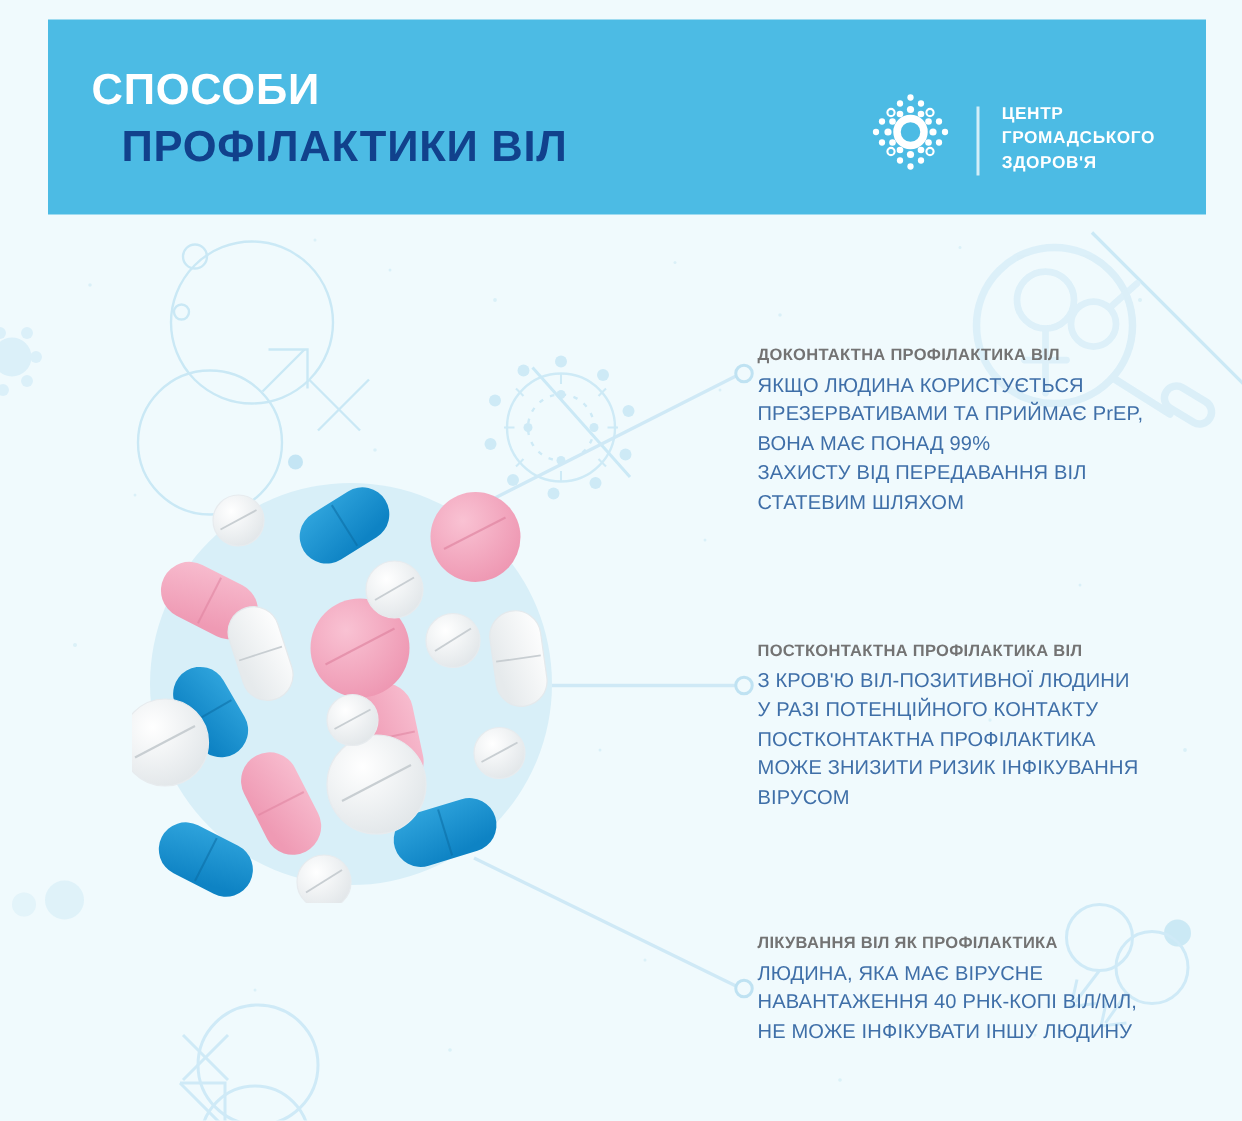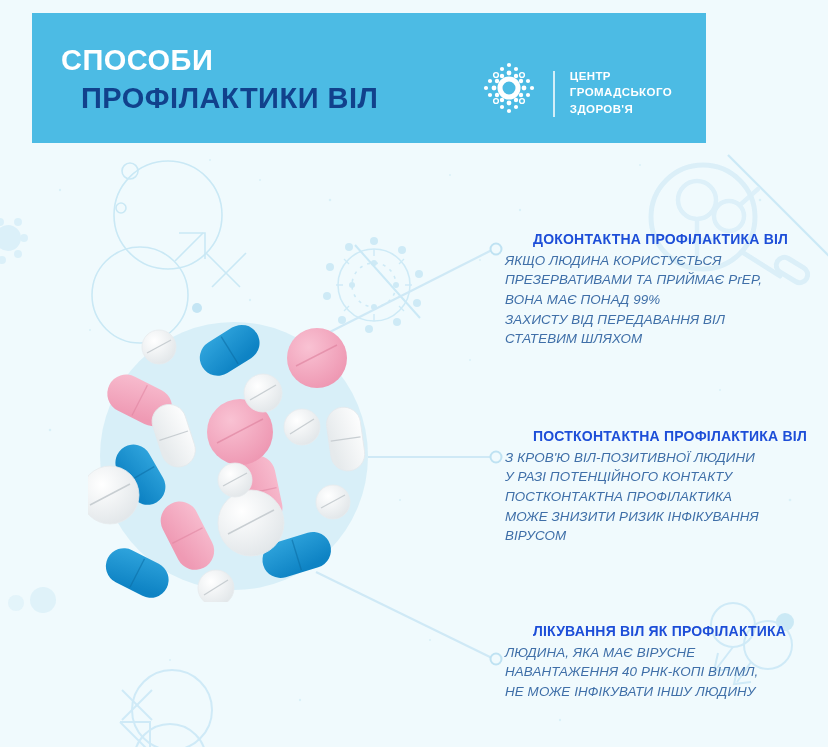--- a/index.html
+++ b/index.html
@@ -11,21 +11,21 @@
     position:relative;
   }
   #stage { position:absolute; inset:0; }
 
   
   .bg-decor { position:absolute; inset:0; pointer-events:none; }
 
   
   .header {
     position:absolute; left:32px; top:13px;
-    width:674px; height:130px;
+    width:772px; height:130px;
     background:#4cbbe4;
   }
   .header-title {
     position:absolute; left:29px; top:28px;
     font-size:29px; font-weight:bold; letter-spacing:0.5px;
     line-height:1.32;
   }
   .title-line1 { color:#ffffff; display:block; }
   .title-line2 { color:#11418c; display:block;margin-left:20px; }
 
@@ -48,28 +48,28 @@
     background:#d8eff8;
   }
   .pills-svg { position:absolute; left:88px; top:310px; width:292px; height:292px; }
 
   
   .connectors { position:absolute; left:0; top:0; width:828px; height:747px; }
 
   
   .block { position:absolute; left:505px; width:310px; }
   .block h3 {
-    color:#1d4ed8; font-size:14px; font-weight:bold;
-    line-height:1.42; letter-spacing:.2px;margin-left:28px;
+    color:#737373; font-size:11px; font-weight:bold;
+    line-height:1.42; letter-spacing:.2px;
   }
   .block p {
     color:#3f6fa8; font-size:13.4px; font-weight:normal;
     line-height:1.46; letter-spacing:.1px; margin-top:1px;
   }
-  .block p span { display:block;font-style:italic; }
+  .block p span { display:block; }
   #block-0 { top:230px; }
   #block-1 { top:427px; }
   #block-2 { top:622px; }
 </style>
 </head>
 <body>
 
 <div id="stage">
 
   <svg class="bg-decor" viewBox="0 0 828 747" width="828" height="747">

